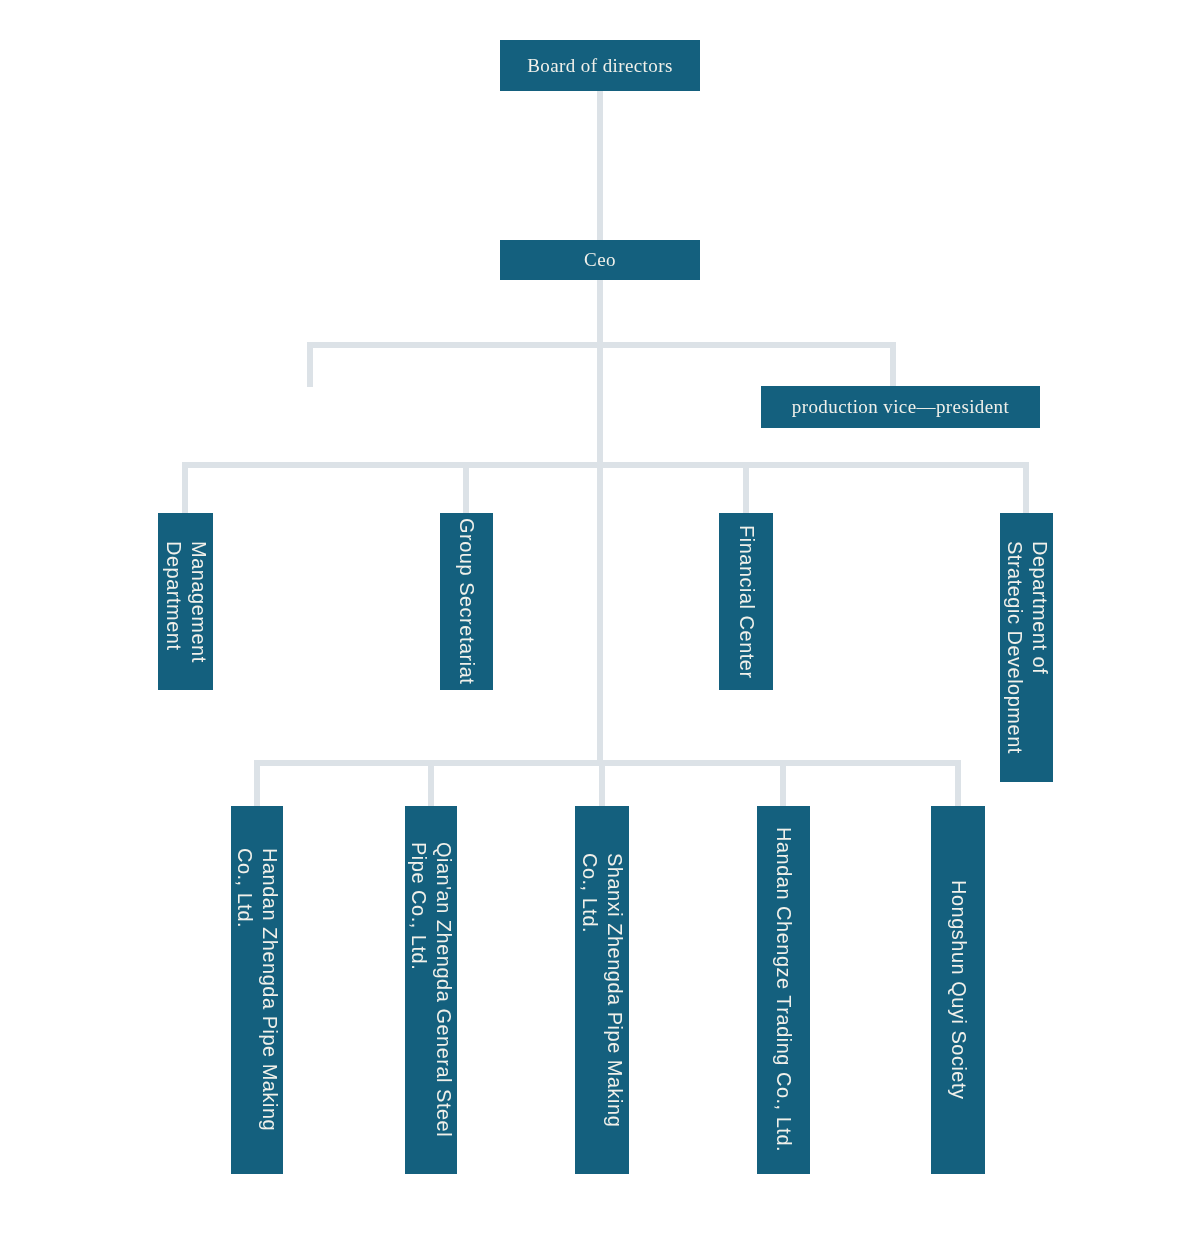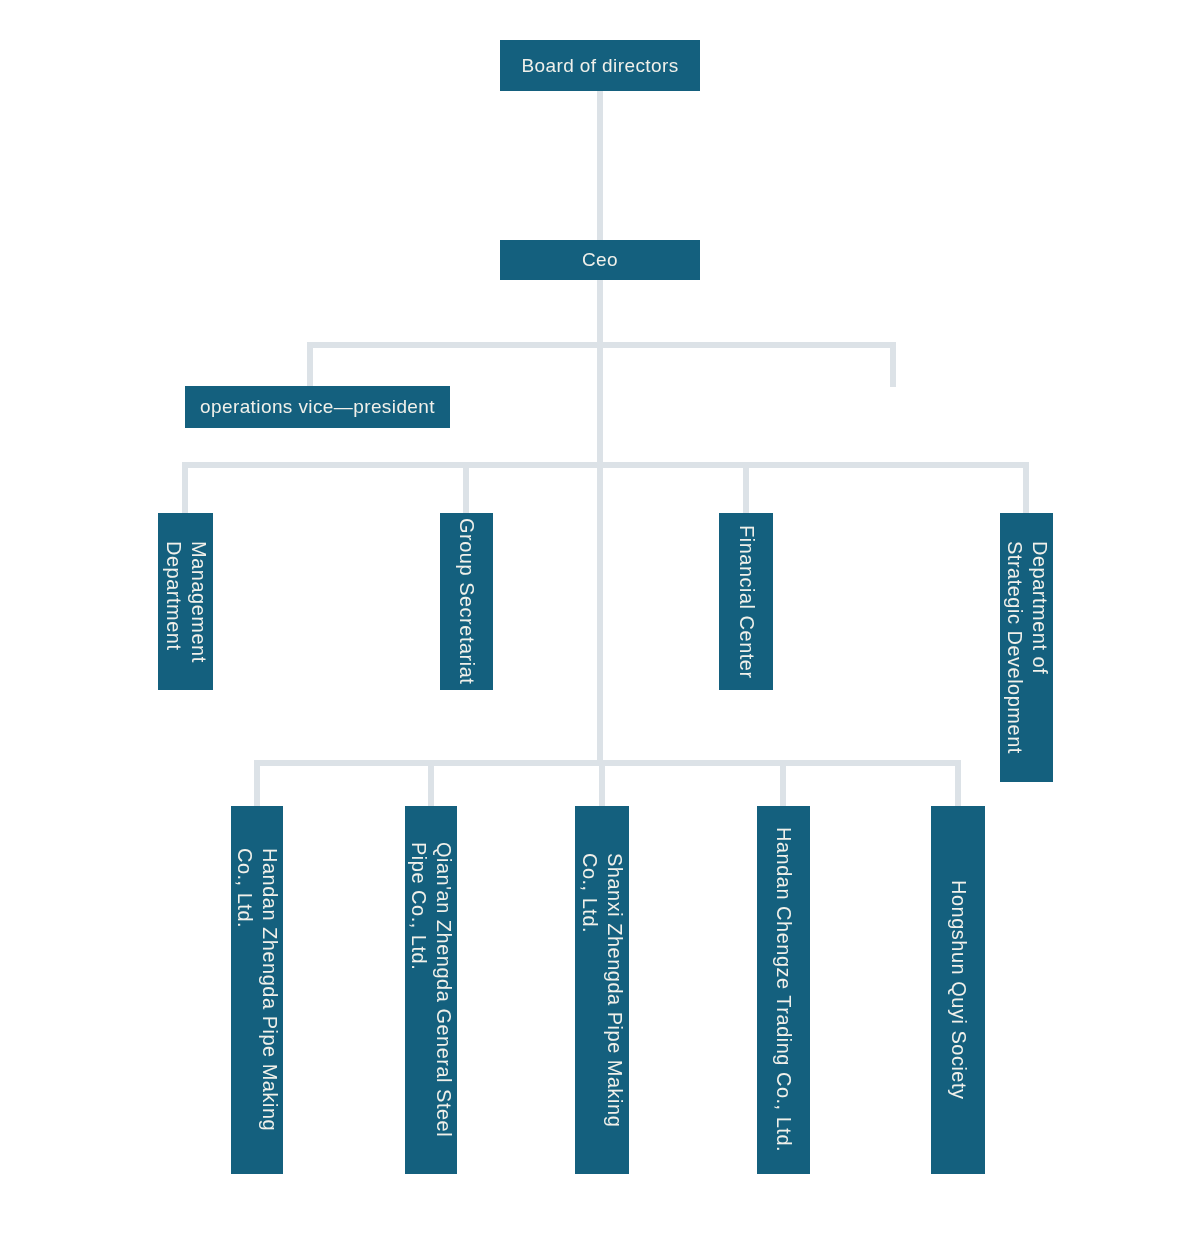--- a/index.html
+++ b/index.html
@@ -18,21 +18,21 @@
   .hbox, .vbox {
     position: absolute;
     z-index: 2;
     background: var(--node-fill, #14607e);
     color: var(--node-text, #f0f0ea);
     display: flex;
     align-items: center;
     justify-content: center;
   }
   .htext {
-    font-family: Liberation Sans, sans-serif;
+    font-family: Liberation Serif, serif;
     font-size: 19px;
     letter-spacing: 0.4px;
     white-space: nowrap;
   }
   .vtext {
     writing-mode: vertical-rl;
     white-space: pre;
     font-family: "Liberation Sans", sans-serif;
     font-size: 20px;
     line-height: 25px;
@@ -63,22 +63,22 @@
   <div class="line" style="left:780px;top:760px;width:6px;height:46px"></div>
   <div class="line" style="left:955px;top:760px;width:6px;height:46px"></div>
 
   <div class="hbox" style="left:500px;top:40px;width:200px;height:51px">
     <span class="htext">Board of directors</span>
   </div>
   <div class="hbox" style="left:500px;top:240px;width:200px;height:40px">
     <span class="htext">Ceo</span>
   </div>
 
-  <div class="hbox" style="left:185px;top:386px;width:265px;height:42px">
-    <span class="htext">operations vice—president</span>
+  <div class="hbox" style="left:761px;top:386px;width:279px;height:42px">
+    <span class="htext">production vice—president</span>
   </div>
 
   <div class="vbox" style="left:158px;top:513px;width:55px;height:177px">
     <div class="vtext">Management
 Department</div>
   </div>
   <div class="vbox" style="left:440px;top:513px;width:53px;height:177px">
     <div class="vtext">Group Secretariat</div>
   </div>
   <div class="vbox" style="left:719px;top:513px;width:54px;height:177px">

